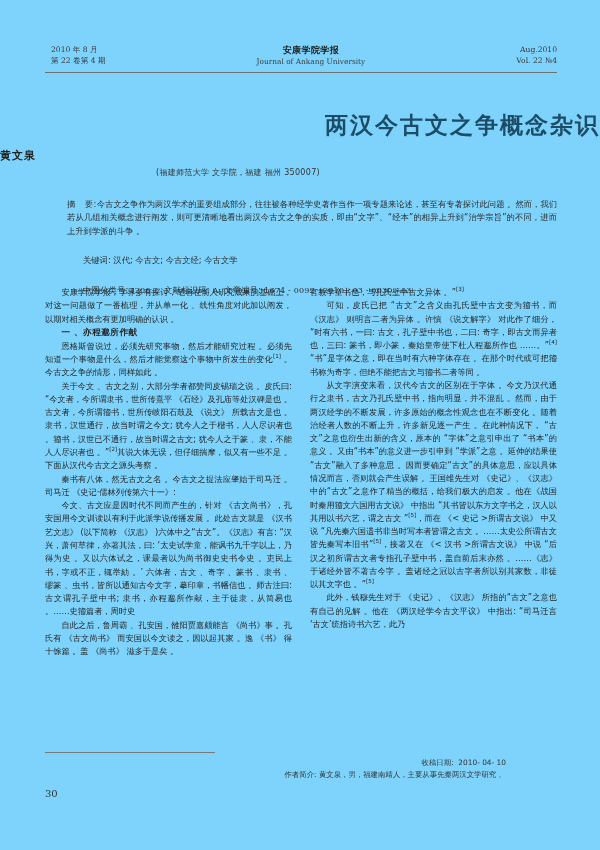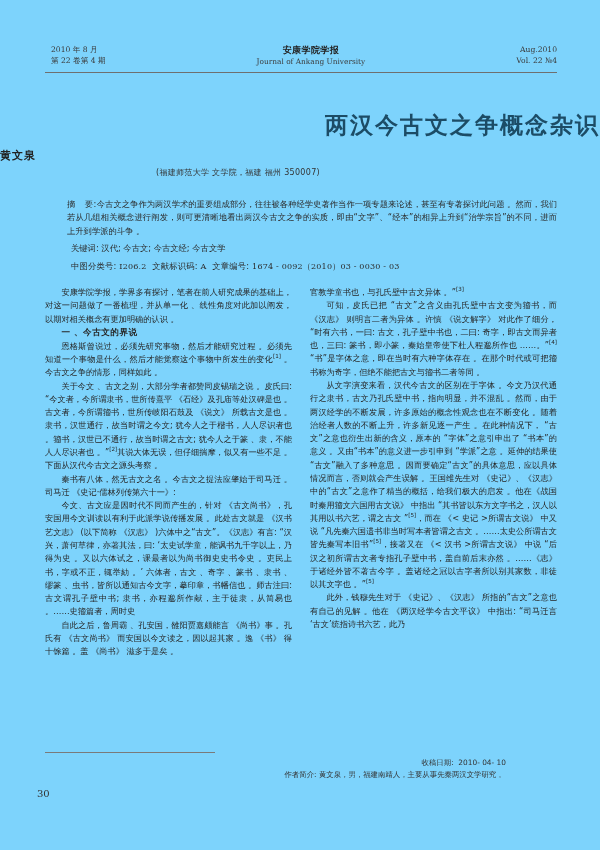--- a/index.html
+++ b/index.html
@@ -106,21 +106,21 @@
     width: 512px;
     font-size: 8.3px;
     line-height: 1.62;
     color: #2b2b2b;
     text-align: justify;
   }
   .abs-para { text-indent: 0; margin: 0; }
   .abs-label { letter-spacing: 0.5px; }
   .abs-lead { padding-left: 22px; }
   .kw-line, .cls-line {
-    margin: 4px;
+    margin: 16px;
     padding-left: 22px;
     font-size: 8.3px;
     line-height: 1.62;
   }
   .cls-line { letter-spacing: 0.2px; }
   .cls-num {
     font-family: "DejaVu Serif", "Liberation Serif", serif;
     font-size: 8px;
   }
 
@@ -178,21 +178,21 @@
     font-size: 7.4px;
     line-height: 1.62;
     color: #333;
   }
   .footnotes div { margin: 0; text-align: right; }
   .fn-date {
     font-family: "DejaVu Sans", "Liberation Sans", sans-serif;
   }
   .pagenum {
     position: absolute;
-    left: 37px;
+    left: 45px;
     top: 788px;
     font-family: "DejaVu Serif", "Liberation Serif", serif;
     font-size: 10px;
     color: #333;
   }
 </style>
 </head>
 <body>
 
 <div class="page">
@@ -219,21 +219,21 @@
 
   <div class="abstract-block">
     <p class="abs-para abs-lead"><span class="abs-label">摘　要:</span><span>今古文之争作为两汉学术的重要组成部分，往往被各种经学史著作当作一项专题来论述，甚至有专著探讨此问题 。然而，我们若从几组相关概念进行阐发，则可更清晰地看出两汉今古文之争的实质，即由“文字”、“经本”的相异上升到“治学宗旨”的不同，进而上升到学派的斗争 。</span></p>
     <p class="kw-line"><span>关键词:</span> <span>汉代; 今古文; 今古文经; 今古文学</span></p>
     <p class="cls-line"><span>中图分类号:</span> <span class="cls-num">I206.2</span>&nbsp;&nbsp;<span>文献标识码:</span> <span class="cls-num">A</span>&nbsp;&nbsp;<span>文章编号:</span> <span class="cls-num">1674 - 0092（2010）03 - 0030 - 03</span></p>
   </div>
 
   <div class="columns">
     <div class="col" id="col-left">
         <p>安康学院学报，学界多有探讨，笔者在前人研究成果的基础上，对这一问题做了一番梳理，并从单一化 、线性角度对此加以阐发，以期对相关概念有更加明确的认识 。</p>
-        <h2>一 、今古文的界说</h2>
+        <h2>一 、亦程邈所作献</h2>
         <p>恩格斯曾说过，必须先研究事物，然后才能研究过程 。必须先知道一个事物是什么，然后才能觉察这个事物中所发生的变化<sup>[1]</sup> 。今古文之争的情形，同样如此 。</p>
         <p>关于今文 、古文之别，大部分学者都赞同皮锡瑞之说 。皮氏曰: “今文者，今所谓隶书，世所传熹平 《石经》及孔庙等处汉碑是也 。古文者，今所谓籀书，世所传岐阳石鼓及 《说文》 所载古文是也 。隶书，汉世通行，故当时谓之今文; 犹今人之于楷书，人人尽识者也 。籀书，汉世已不通行，故当时谓之古文; 犹今人之于篆 、隶，不能人人尽识者也 。”<sup>[2]</sup>其说大体无误，但仔细揣摩，似又有一些不足 。下面从汉代今古文之源头考察 。</p>
         <p>秦书有八体，然无古文之名 。今古文之提法应肇始于司马迁 。司马迁 《史记·儒林列传第六十一》:</p>
         <p>今文、古文应是因时代不同而产生的，针对 《古文尚书》，孔安国用今文训读以有利于此派学说传播发展 。此处古文就是 《汉书艺文志》 (以下简称 《汉志》 )六体中之“古文”。《汉志》有言: “汉兴，萧何草律，亦著其法，曰: ‘太史试学童，能讽书九千字以上，乃得为史 。又以六体试之，课最者以为尚书御史史书令史 。吏民上书，字或不正，辄举劾 。’ 六体者，古文 、奇字 、篆书 、隶书 、缪篆 、虫书，皆所以通知古今文字，摹印章，书幡信也 。师古注曰: 古文谓孔子壁中书; 隶书，亦程邈所作献，主于徒隶，从简易也 。……史籀篇者，周时史</p>
         <p>自此之后，鲁周霸 、孔安国，雒阳贾嘉颇能言 《尚书》事 。孔氏有 《古文尚书》 而安国以今文读之，因以起其家 。逸 《书》 得十馀篇 。盖 《尚书》 滋多于是矣 。</p>
       </div>
     <div class="col" id="col-right">
         <p class="noindent">官教学童书也，与孔氏壁中古文异体 。”<sup>[3]</sup></p>
         <p>可知，皮氏已把 “古文”之含义由孔氏壁中古文变为籀书，而 《汉志》 则明言二者为异体 。许慎 《说文解字》 对此作了细分， “时有六书，一曰: 古文，孔子壁中书也，二曰: 奇字，即古文而异者也，三曰: 篆书，即小篆，秦始皇帝使下杜人程邈所作也 ……。”<sup>[4]</sup>“书”是字体之意，即在当时有六种字体存在 。在那个时代或可把籀书称为奇字，但绝不能把古文与籀书二者等同 。</p>
         <p>从文字演变来看，汉代今古文的区别在于字体 。今文乃汉代通行之隶书，古文乃孔氏壁中书，指向明显，并不混乱 。然而，由于两汉经学的不断发展，许多原始的概念性观念也在不断变化 。随着治经者人数的不断上升，许多新见逐一产生 。在此种情况下， “古文”之意也衍生出新的含义，原本的 “字体”之意引申出了 “书本”的意义 。又由“书本”的意义进一步引申到 “学派”之意 。延伸的结果使 “古文”融入了多种意思 。因而要确定“古文”的具体意思，应以具体情况而言，否则就会产生误解 。王国维先生对 《史记》、《汉志》 中的“古文”之意作了精当的概括，给我们极大的启发 。他在《战国时秦用籀文六国用古文说》 中指出 “其书皆以东方文字书之，汉人以其用以书六艺，谓之古文 ”<sup>[5]</sup>，而在 《&lt; 史记 &gt;所谓古文说》 中又说 “凡先秦六国遗书非当时写本者皆谓之古文 。……太史公所谓古文皆先秦写本旧书”<sup>[5]</sup>，接著又在 《&lt; 汉书 &gt;所谓古文说》 中说 “后汉之初所谓古文者专指孔子壁中书，盖自前后末亦然 。……《志》 于诸经外皆不著古今字 。盖诸经之冠以古字者所以别其家数，非徒以其文字也 。”<sup>[5]</sup></p>

